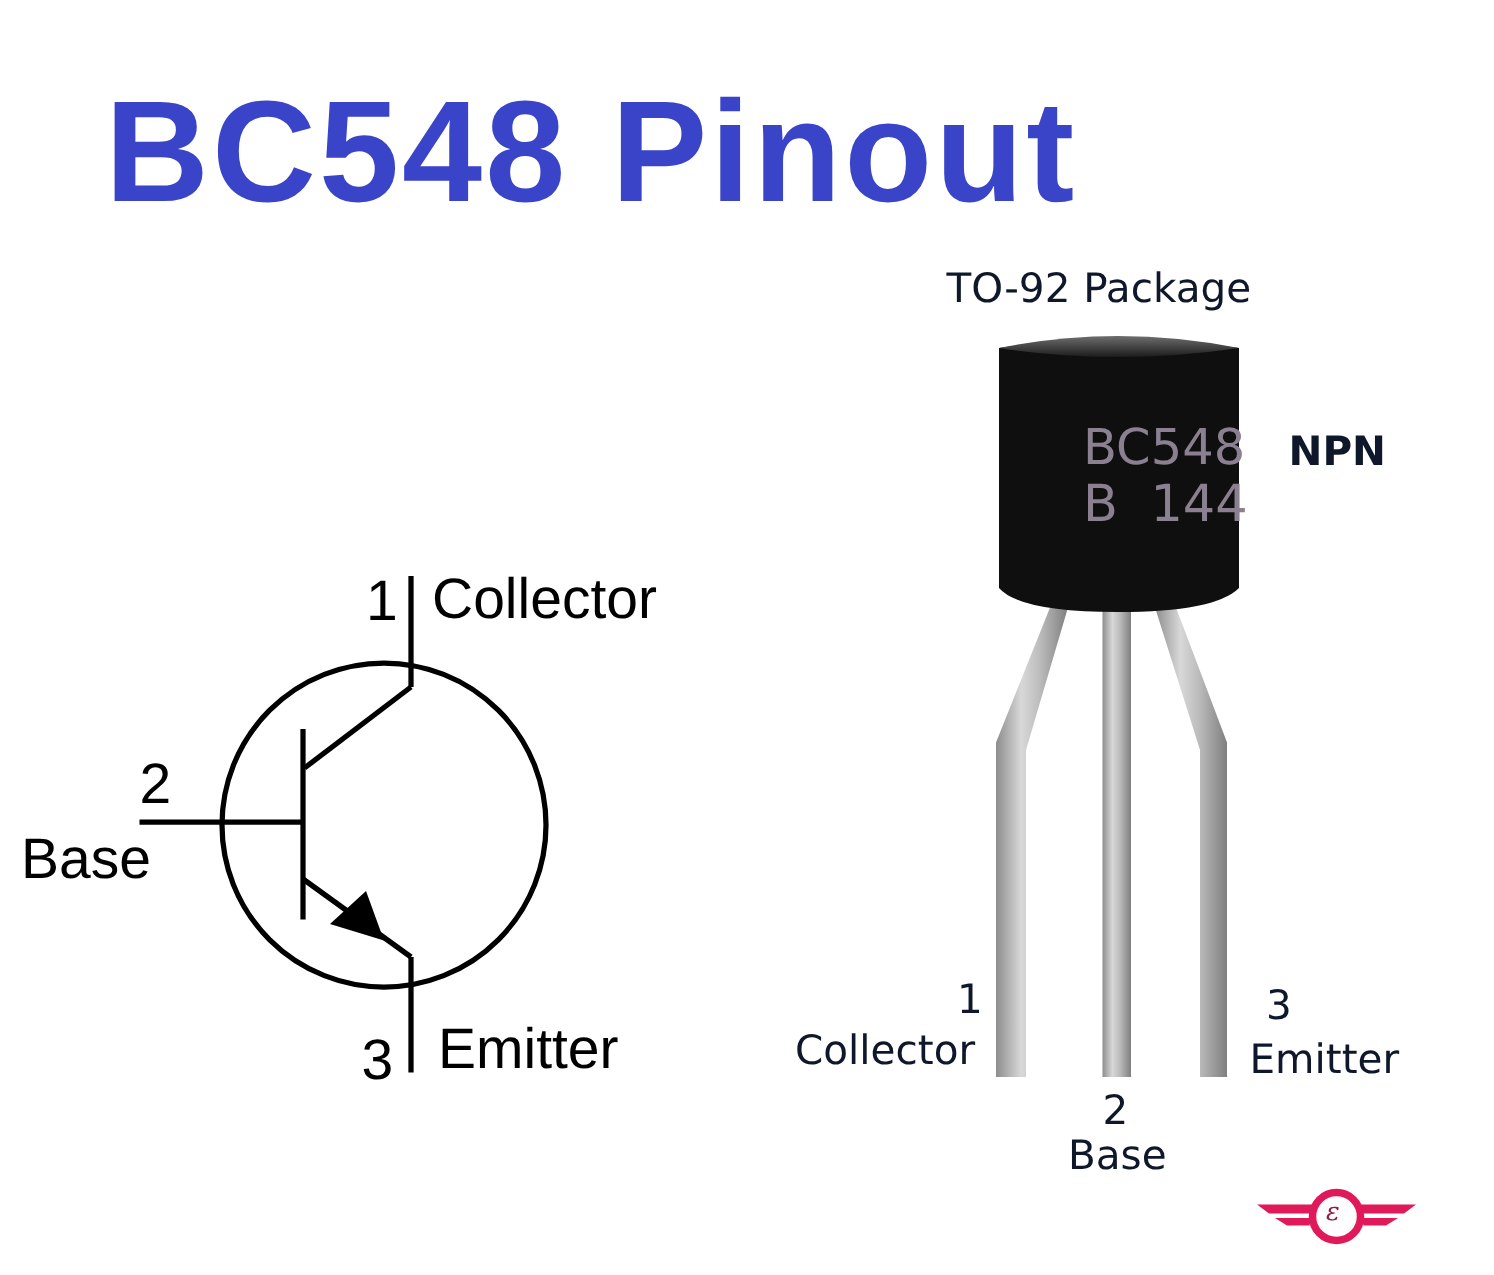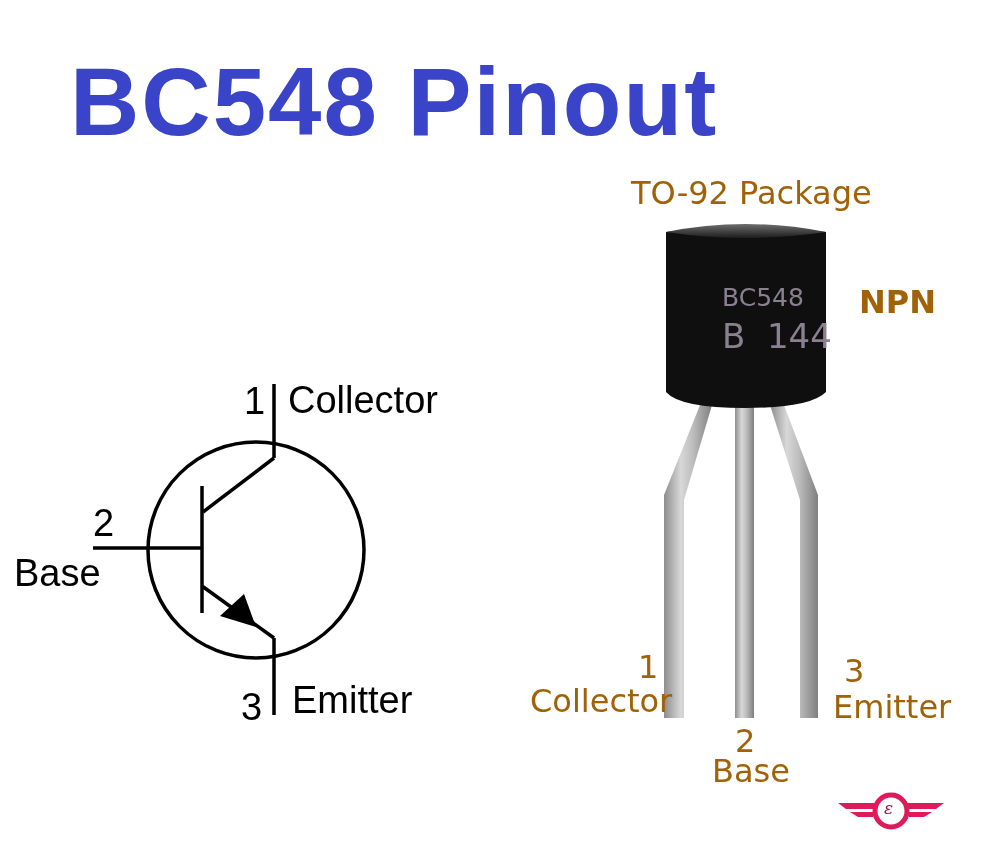--- a/index.html
+++ b/index.html
@@ -1,20 +1,20 @@
 <!DOCTYPE html>
 <html><head>
 <meta charset="utf-8">
 <style>
   html, body { margin:0; padding:0; background:#ffffff; }
   body { width:996px; height:850px; position:relative; overflow:hidden; font-family:"Liberation Sans", sans-serif; }
   .abs { position:absolute; }
   #title { left:70px; top:52px; font-family:"Liberation Sans", sans-serif; font-weight:bold; font-size:96px; line-height:100px; letter-spacing:2px; white-space:nowrap; transform:scaleX(1.0); transform-origin:left; }
   .lbl-sym { font-family:"Liberation Sans", sans-serif; font-size:38px; color:#000; line-height:40px; white-space:nowrap; }
-  .lbl-pkg { font-family:"DejaVu Sans", sans-serif; font-size:32px; color:#a16207; line-height:30px; white-space:nowrap; }
+  .lbl-pkg { font-family:"DejaVu Sans", sans-serif; font-size:27px; color:#0f172a; line-height:30px; white-space:nowrap; }
   svg { position:absolute; left:0; top:0; }
 </style>
 </head>
 <body>
 
 <div id="title" class="abs" style="color:#3a44c8;">BC548 Pinout</div>
 
 <svg width="996" height="850" viewBox="0 0 996 850">
   <g stroke="#000" stroke-width="3.5" fill="none" stroke-linecap="butt">
     <circle cx="256" cy="550" r="108"></circle>
@@ -56,21 +56,21 @@
   <path d="M700,405 L712,405 L684,500 L684,718 L664,718 L664,495 Z" fill="url(#lead)"></path>
   <rect x="735" y="405" width="19" height="313" fill="url(#lead)"></rect>
   <path d="M770,405 L784,405 L818,495 L818,718 L800,718 L800,500 Z" fill="url(#lead)"></path>
 
   <path d="M666,232 Q745,222 826,232 L826,392 Q810,408 745,408 Q680,408 666,392 Z" fill="#0f0f0f"></path>
   <path d="M666,232 Q745,216 826,232 Q745,244 666,232 Z" fill="url(#topface)"></path>
 </svg>
 
 <div class="abs lbl-pkg" style="left:631px; top:178px;">TO-92 Package</div>
 <div class="abs lbl-pkg" style="left:859px; top:287px;font-weight:bold;">NPN</div>
-<div class="abs" style="left:722px; top:284px; font-family:'DejaVu Sans', sans-serif; font-size:25px; color:#8a8090; line-height:28px; white-space:pre;">BC548</div>
+<div class="abs" style="left:722px; top:284px; font-family:'DejaVu Sans', sans-serif; font-size:33px; color:#8a8090; line-height:28px; white-space:pre;">BC548</div>
 <div class="abs" style="left:722px; top:322px; font-family:'DejaVu Sans', sans-serif; font-size:34px; color:#8a8090; line-height:28px; white-space:pre;">B  144</div>
 
 <div class="abs lbl-pkg" style="left:638px; top:652px;">1</div>
 <div class="abs lbl-pkg" style="left:530px; top:686px;">Collector</div>
 <div class="abs lbl-pkg" style="left:735px; top:726px;">2</div>
 <div class="abs lbl-pkg" style="left:712px; top:756px;">Base</div>
 <div class="abs lbl-pkg" style="left:844px; top:656px;">3</div>
 <div class="abs lbl-pkg" style="left:833px; top:692px;">Emitter</div>
 
 <svg width="996" height="850" viewBox="0 0 996 850">

